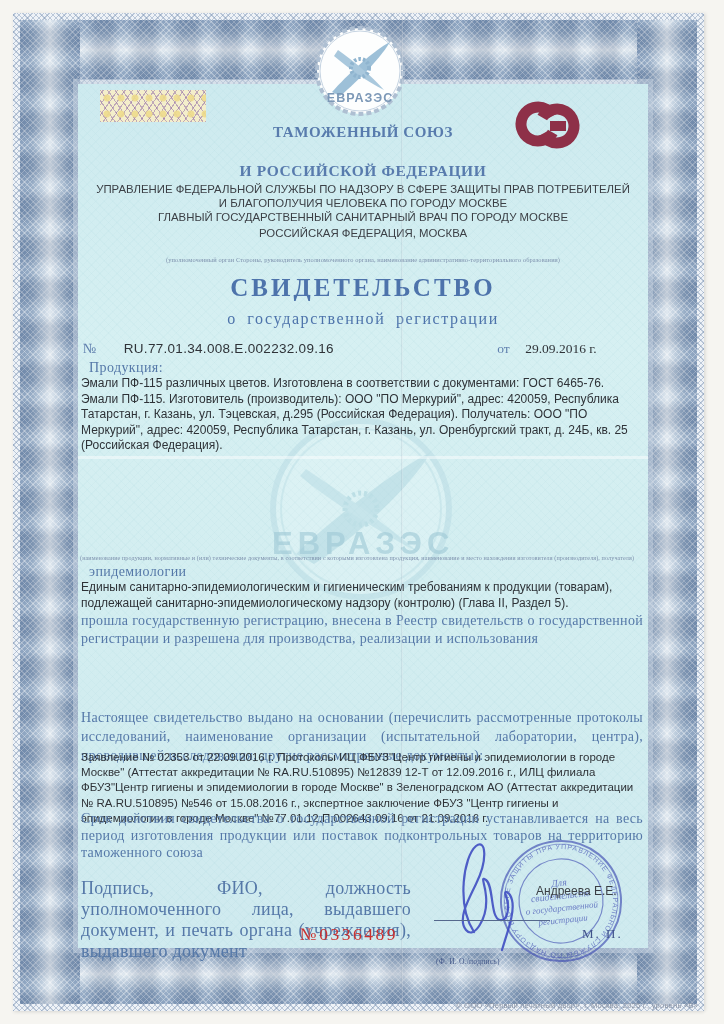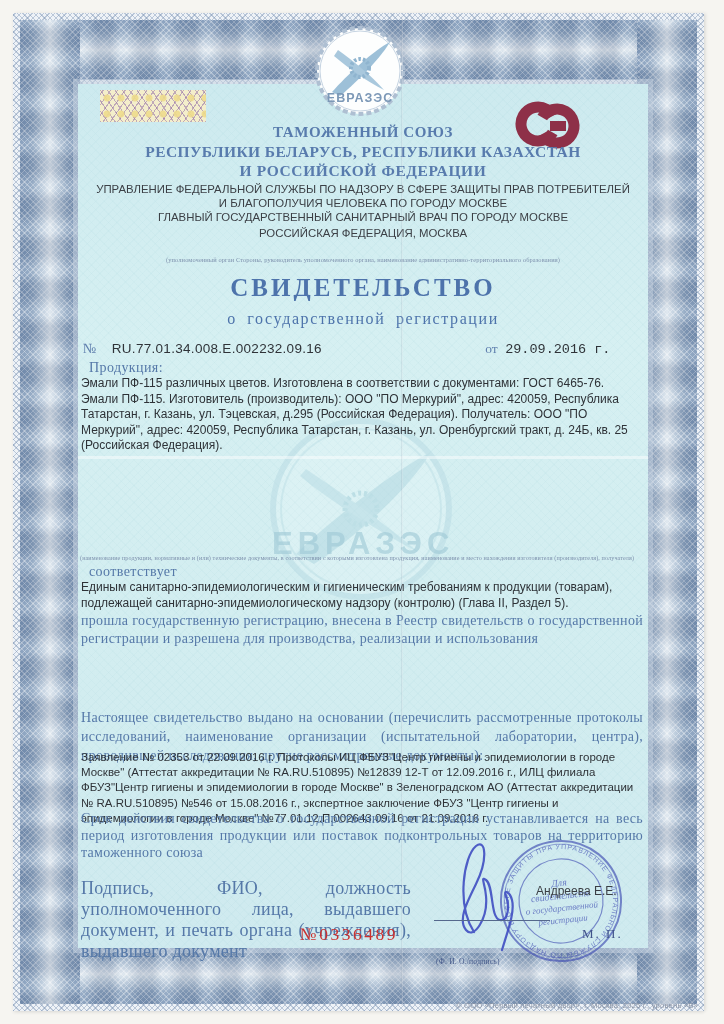--- a/index.html
+++ b/index.html
@@ -89,23 +89,23 @@
   .h-auth3{top:143px;font-family:"Liberation Sans",sans-serif;font-size:11.4px;color:#3c4046;}
   .cap{
     position:absolute;font-size:6.4px;color:#7e91ad;letter-spacing:.1px;white-space:nowrap;
   }
   .cap1{top:172px;left:0;width:100%;text-align:center;}
   .cap2{top:470px;left:2px;transform:scale(.96);transform-origin:left;}
   .title-main{top:190px;font-size:25px;font-weight:bold;letter-spacing:3px;color:#4d73ab;}
   .title-sub{top:226px;font-size:16px;letter-spacing:1.6px;word-spacing:5px;color:#4d73ab;}
   .numline{position:absolute;top:257px;left:5px;width:560px;font-size:13.5px;}
   .numline .no{color:#5f7fae;font-size:14px;}
-  .numline .val{font-family:"Liberation Sans",sans-serif;color:#2f3338;margin-left:12px;letter-spacing:.3px;}
+  .numline .val{font-family:"Liberation Sans",sans-serif;color:#2f3338;margin-left:24px;letter-spacing:.3px;}
   .numline .ot{color:#5f7fae;margin-left:160px;}
-  .numline .date{font-family:Liberation Mono, monospace;color:#2f3338;margin-left:4px;}
+  .numline .date{font-family:Liberation Serif, serif;color:#2f3338;margin-left:12px;}
   .lbl{position:absolute;left:11px;font-size:14px;color:#5578a8;letter-spacing:.4px;}
   .sans-p{
     position:absolute;left:3px;width:562px;
     font-family:"Liberation Sans",sans-serif;font-size:12px;line-height:15.6px;color:#2e3237;
   }
   .serif-p{
     position:absolute;left:3px;width:562px;text-align:justify;
     font-size:14px;line-height:17.5px;color:#5578a8;letter-spacing:.3px;
   }
   .prod-lbl{top:276px;}
@@ -161,42 +161,41 @@
     <svg class="watermark" viewBox="0 0 250 190">
       <circle cx="125" cy="95" r="88" fill="rgba(255,255,255,.30)" stroke="#b9dbe4" stroke-width="6"></circle>
       <circle cx="125" cy="95" r="80" fill="none" stroke="#c4e2e9" stroke-width="2"></circle>
       <path d="M60,140 C90,110 160,55 195,38 C170,80 110,130 78,150 Z" fill="#b4d8e2"></path>
       <path d="M70,55 C100,75 150,110 182,138 C150,122 95,88 64,62 Z" fill="#bcdde6"></path>
       <circle cx="125" cy="95" r="16" fill="none" stroke="#a9d2dd" stroke-width="5" stroke-dasharray="3 3"></circle>
     </svg>
     <div class="wm-text">ЕВРАЗЭС</div>
 
     <div class="ctr h-union">ТАМОЖЕННЫЙ СОЮЗ</div>
-    <div class="ctr h-members">РЕСПУБЛИКИ БЕЛАРУСЬ, РЕСПУБЛИКИ КАЗАХСТАН</div>
     <div class="ctr h-members2">И РОССИЙСКОЙ ФЕДЕРАЦИИ</div>
     <div class="h-auth" style="position:absolute;">УПРАВЛЕНИЕ ФЕДЕРАЛЬНОЙ СЛУЖБЫ ПО НАДЗОРУ В СФЕРЕ ЗАЩИТЫ ПРАВ ПОТРЕБИТЕЛЕЙ И БЛАГОПОЛУЧИЯ ЧЕЛОВЕКА ПО ГОРОДУ МОСКВЕ</div>
     <div class="ctr h-auth3" style="top:127px;">ГЛАВНЫЙ ГОСУДАРСТВЕННЫЙ САНИТАРНЫЙ ВРАЧ ПО ГОРОДУ МОСКВЕ</div>
     <div class="ctr h-auth3">РОССИЙСКАЯ ФЕДЕРАЦИЯ, МОСКВА</div>
     <div class="cap cap1">(уполномоченный орган Стороны, руководитель уполномоченного органа, наименование административно-территориального образования)</div>
 
     <div class="ctr title-main">СВИДЕТЕЛЬСТВО</div>
     <div class="ctr title-sub">о государственной регистрации</div>
 
     <div class="numline">
       <span class="no">№</span>
       <span class="val">RU.77.01.34.008.Е.002232.09.16</span>
       <span class="ot">от</span>
       <span class="date">29.09.2016 г.</span>
     </div>
 
     <div class="lbl prod-lbl">Продукция:</div>
     <div class="sans-p prod-txt">Эмали ПФ-115 различных цветов. Изготовлена в соответствии с документами: ГОСТ 6465-76. Эмали ПФ-115. Изготовитель (производитель): ООО "ПО Меркурий", адрес: 420059, Республика Татарстан, г. Казань, ул. Тэцевская, д.295 (Российская Федерация).  Получатель: ООО "ПО Меркурий", адрес: 420059, Республика Татарстан, г. Казань, ул. Оренбургский тракт, д. 24Б, кв. 25 (Российская Федерация).</div>
     <div class="cap cap2">(наименование продукции, нормативные и (или) технические документы, в соответствии с которыми изготовлена продукция, наименование и место нахождения изготовителя (производителя), получателя)</div>
 
-    <div class="lbl sootv-lbl">соответствует</div>
+    <div class="lbl sootv-lbl">эпидемиологии</div>
     <div class="sans-p sootv-txt">Единым санитарно-эпидемиологическим и гигиеническим требованиям к продукции (товарам), подлежащей санитарно-эпидемиологическому надзору (контролю) (Глава II, Раздел 5).</div>
 
     <div class="serif-p proshla">прошла государственную регистрацию, внесена в Реестр свидетельств о государственной регистрации и разрешена для производства, реализации и использования</div>
 
     <div class="serif-p osnovanie">Настоящее свидетельство выдано на основании (перечислить рассмотренные протоколы исследований, наименование организации (испытательной лаборатории, центра), проводившей исследования, другие рассмотренные документы):</div>
     <div class="sans-p zayavl">Заявление № 02353 от 22.09.2016 г. Протоколы ИЦ ФБУЗ"Центр гигиены и эпидемиологии в городе Москве" (Аттестат аккредитации № RA.RU.510895) №12839 12-Т от 12.09.2016 г., ИЛЦ филиала ФБУЗ"Центр гигиены и эпидемиологии в городе Москве" в Зеленоградском АО (Аттестат аккредитации № RA.RU.510895) №546 от 15.08.2016 г., экспертное заключение ФБУЗ "Центр гигиены и эпидемиологии в городе Москве" №77.01.12.П.002643.09.16 от 21.09.2016 г.</div>
 
     <div class="serif-p srok">Срок действия свидетельства о государственной регистрации устанавливается на весь период изготовления продукции или поставок подконтрольных товаров на территорию таможенного союза</div>
 
     <div class="serif-p podpis">Подпись, ФИО, должность уполномоченного лица, выдавшего документ, и печать органа (учреждения), выдавшего документ</div>

